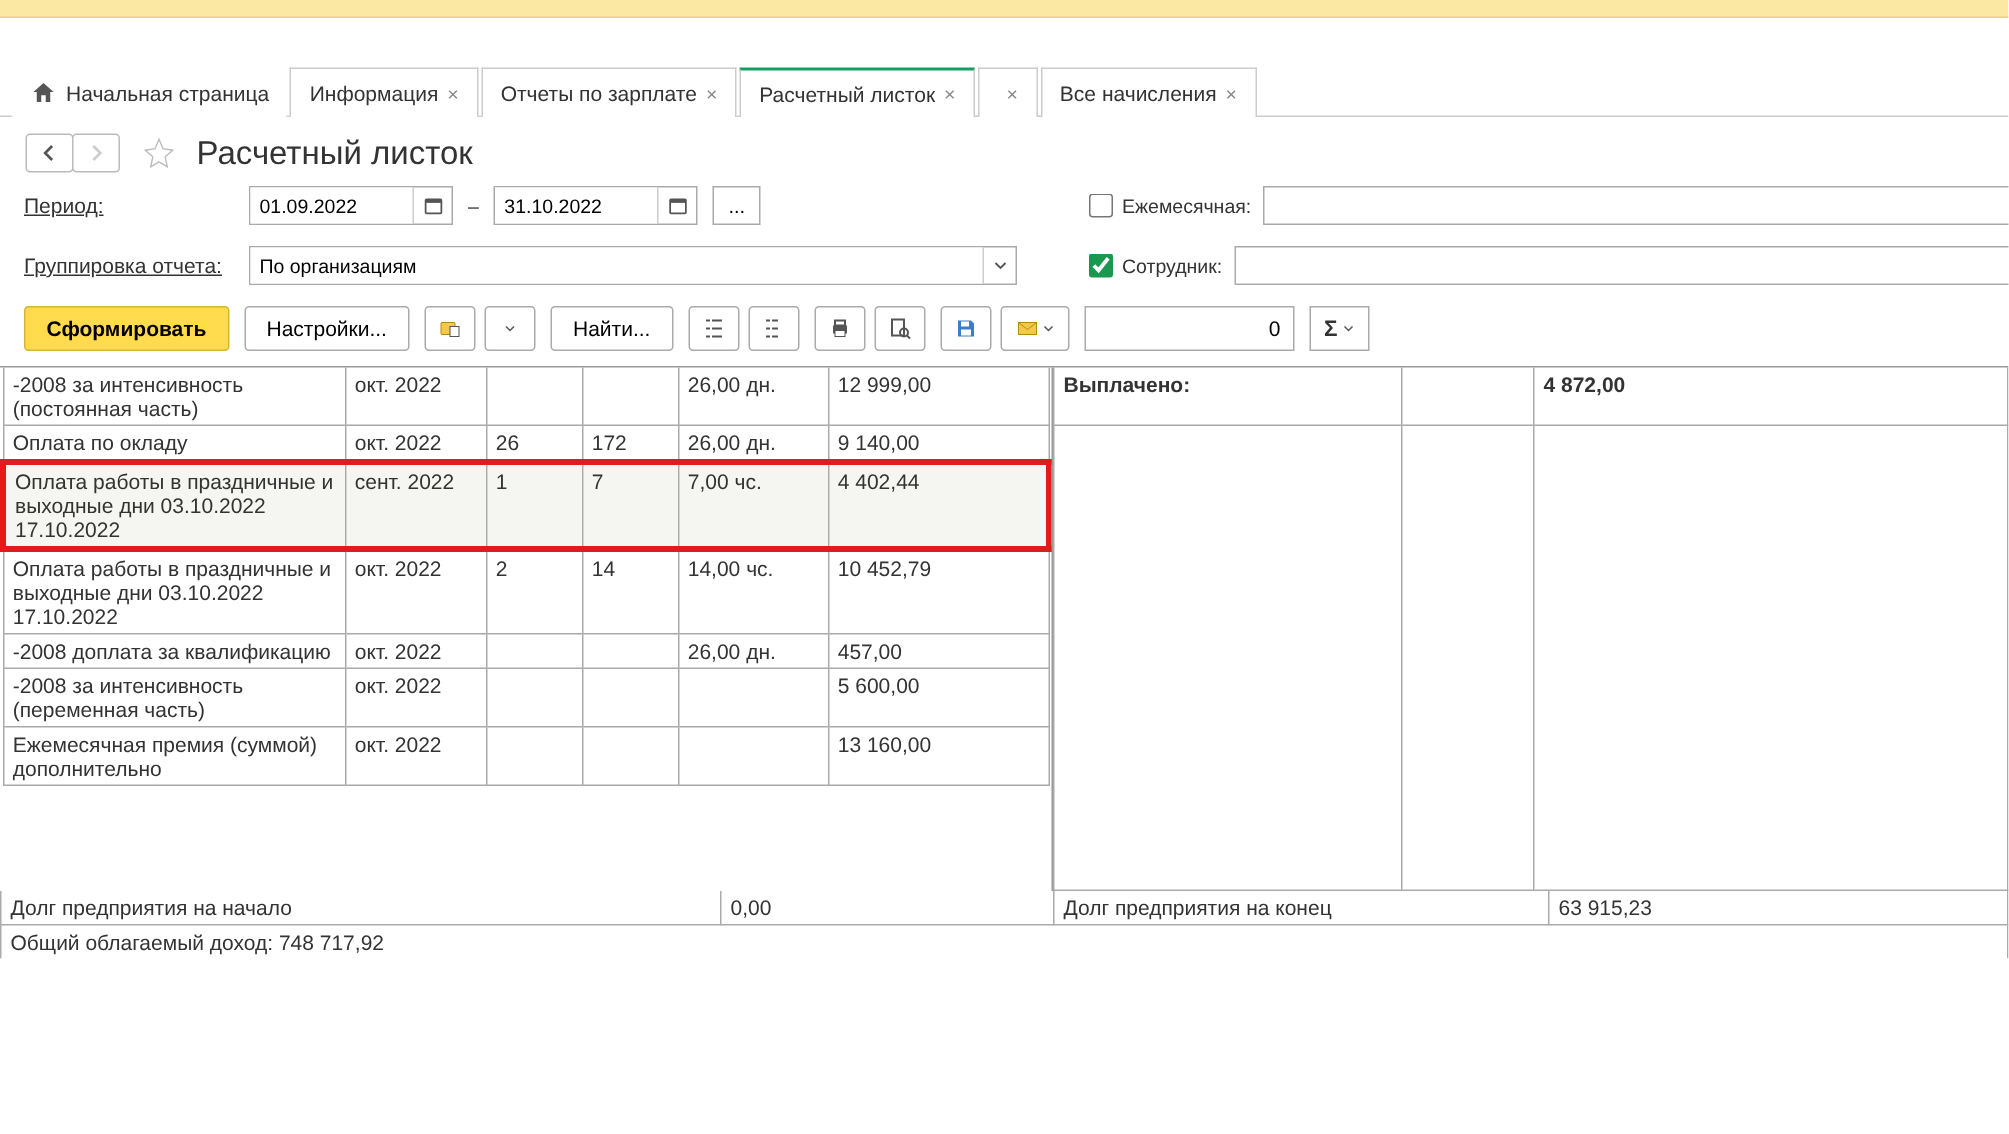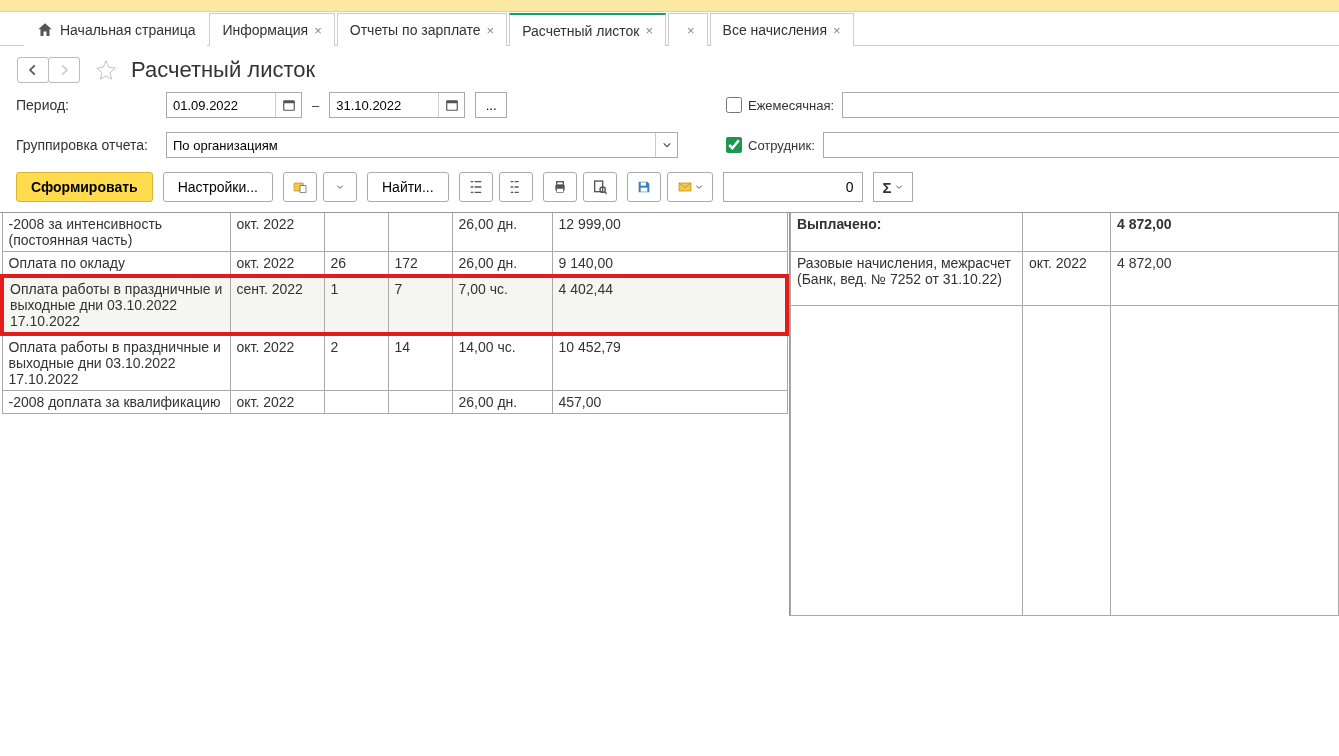--- a/index.html
+++ b/index.html
@@ -1,32 +1,32 @@
 <!DOCTYPE html>
 <html><head>
 <meta charset="utf-8">
 <style>
   * { box-sizing: border-box; }
   body { margin:0; font-family: Arial, sans-serif; font-size:13px; color:#333; background:#fff; }
   .yribbon { height:12px; background:#fbe8a3; border-bottom:1px solid #e5d28f; }
-  .tabs { display:flex; align-items:flex-end; border-bottom:1px solid #ccc; height:34px; padding-left:24px; gap:2px; }
+  .tabs { display:flex; align-items:flex-end; border-bottom:1px solid #ccc; height:34px; padding-left:8px; gap:2px;margin-top:32px; }
   .tab { display:flex; align-items:center; padding:0 12px; height:33px; border:1px solid #ccc; border-bottom:none; background:#fff; cursor:pointer; font-size:14px; color:#333; position:relative; top:1px; }
   .tab.first { border:none; }
   .tab.active { border-top:2px solid #179e63; font-weight:400; padding-top:0; }
   .tab .close { margin-left:6px; color:#888; font-size:13px;}
   .home-ico { width:18px; height:18px; margin-right:6px; fill:#555; }
   .header { display:flex; align-items:center; gap:14px; padding:10px 16px 6px 16px; }
   .navbtn { width:32px; height:26px; border:1px solid #bbb; background:#fff; border-radius:3px; display:flex; align-items:center; justify-content:center; cursor:pointer; }
   .navbtn + .navbtn { margin-left:-1px; }
   .navgrp { display:flex; border:1px solid transparent; }
   .star { width:22px; height:22px; fill:none; stroke:#bbb; stroke-width:1; }
   h1 { font-size:22px; font-weight:400; margin:0; color:#333; }
   .filters { padding:2px 16px 8px 16px; display:flex; flex-direction:column; gap:14px; }
   .frow { display:flex; align-items:center; }
-  .flabel { width:150px; font-size:14px; }
+  .flabel { width:150px; font-size:14px;text-decoration:underline; }
   .dinput { display:flex; border:1px solid #aaa; height:26px; }
   .dinput input { border:none; padding:0 6px; width:108px; font-size:13px; outline:none; }
   .dinput .cal { width:26px; display:flex; align-items:center; justify-content:center; border-left:1px solid #ccc; cursor:pointer; }
   .dash { padding:0 10px; }
   .dotsbtn { width:32px; height:26px; border:1px solid #aaa; background:#fff; margin-left:10px; cursor:pointer; }
   .sel { flex:0 0 512px; display:flex; border:1px solid #aaa; height:26px; }
   .sel input { border:none; flex:1; padding:0 6px; font-size:13px; outline:none; }
   .sel .dd { width:22px; display:flex; align-items:center; justify-content:center; border-left:1px solid #ccc; cursor:pointer;}
   .cb { width:16px; height:16px; margin-right:6px; accent-color:#1a9850; }
   .orgrow { position:absolute; left:706px; display:flex; align-items:center; }
@@ -34,21 +34,21 @@
   .toolbar { display:flex; align-items:center; padding:6px 16px 10px 16px; gap:10px; }
   .btn { height:30px; border:1px solid #aaa; background:#fff; border-radius:3px; padding:0 14px; font-size:14px; cursor:pointer; display:flex; align-items:center; gap:4px;text-align:right; }
   .btn.primary { background:#ffdb4d; border-color:#d6b534; font-weight:700; }
   .iconbtn { width:34px; height:30px; border:1px solid #aaa; background:#fff; border-radius:3px; display:flex; align-items:center; justify-content:center; cursor:pointer; }
   .grp { display:flex; gap:6px; }
   .numbox { width:140px; height:30px; border:1px solid #aaa; text-align:right; padding:0 8px; font-size:14px; }
   .sigma { width:40px; height:30px; border:1px solid #aaa; background:#fff; display:flex; align-items:center; justify-content:center; font-weight:bold; font-size:15px; cursor:pointer; }
   .content { border-top:1px solid #999; }
   .twocol { display:flex; }
   .col { }
-  .col.left { width:790px; border-right:1px solid #999; }
+  .col.left { width:702px; border-right:1px solid #999; }
   .col.right { flex:1; }
   table { border-collapse:collapse; width:100%; }
   td { border:1px solid #aaa; border-top:none; padding:3px 6px; font-size:14px; vertical-align:top; }
   td.r { text-align:left; }
   .highlight { border:4px solid #e21b1b; margin:-2px 0; position:relative; }
   .highlight td { background:#f5f5f1; }
   .bold { font-weight:700; }
   svg { display:block; }
 </style>
 </head>
@@ -269,43 +269,73 @@
               <td class="r">10 452,79</td>
             </tr>
             <tr>
               <td>-2008 доплата за квалификацию</td>
               <td class="r">окт. 2022</td>
               <td class="r"></td>
               <td class="r"></td>
               <td class="r">26,00 дн.</td>
               <td class="r">457,00</td>
             </tr>
+            <tr>
+              <td>-2008 за интенсивность (переменная часть)</td>
+              <td class="r">окт. 2022</td>
+              <td class="r"></td>
+              <td class="r"></td>
+              <td class="r"></td>
+              <td class="r">5 600,00</td>
+            </tr>
+            <tr>
+              <td>Ежемесячная премия (суммой) дополнительно</td>
+              <td class="r">окт. 2022</td>
+              <td class="r"></td>
+              <td class="r"></td>
+              <td class="r"></td>
+              <td class="r">13 160,00</td>
+            </tr>
           </tbody>
       </table>
     </div>
     <div class="col right">
       <table>
         <colgroup>
             <col style="width:232px">
             <col style="width:88px">
             <col>
           </colgroup>
         <tbody>
             <tr>
           <td class="bold" style="height:38px;">Выплачено:</td>
           <td></td>
           <td class="r bold">4 872,00</td>
         </tr>
         <tr>
-          <td style="height:54px;">Разовые начисления, межрасчет (Банк, вед. № 7252 от 31.10.22)</td>
-          <td class="r">окт. 2022</td>
-          <td class="r">4 872,00</td>
-        </tr>
-        <tr>
               <td style="height:310px;"></td>
               <td></td>
               <td></td>
             </tr>
       </tbody>
         </table>
     </div>
   </div>
+  <table>
+    <colgroup>
+        <col style="width:480px">
+        <col style="width:222px">
+        <col style="width:330px">
+        <col>
+      </colgroup>
+    <tbody>
+        <tr>
+      <td>Долг предприятия на начало</td>
+      <td class="r">0,00</td>
+      <td>Долг предприятия на конец</td>
+      <td class="r">63 915,23</td>
+    </tr>
+    <tr>
+      <td colspan="4" style="border-bottom:none;">Общий облагаемый доход: 748 717,92</td>
+    </tr>
+  </tbody>
+    </table>
 </div>
 
 </body></html>

